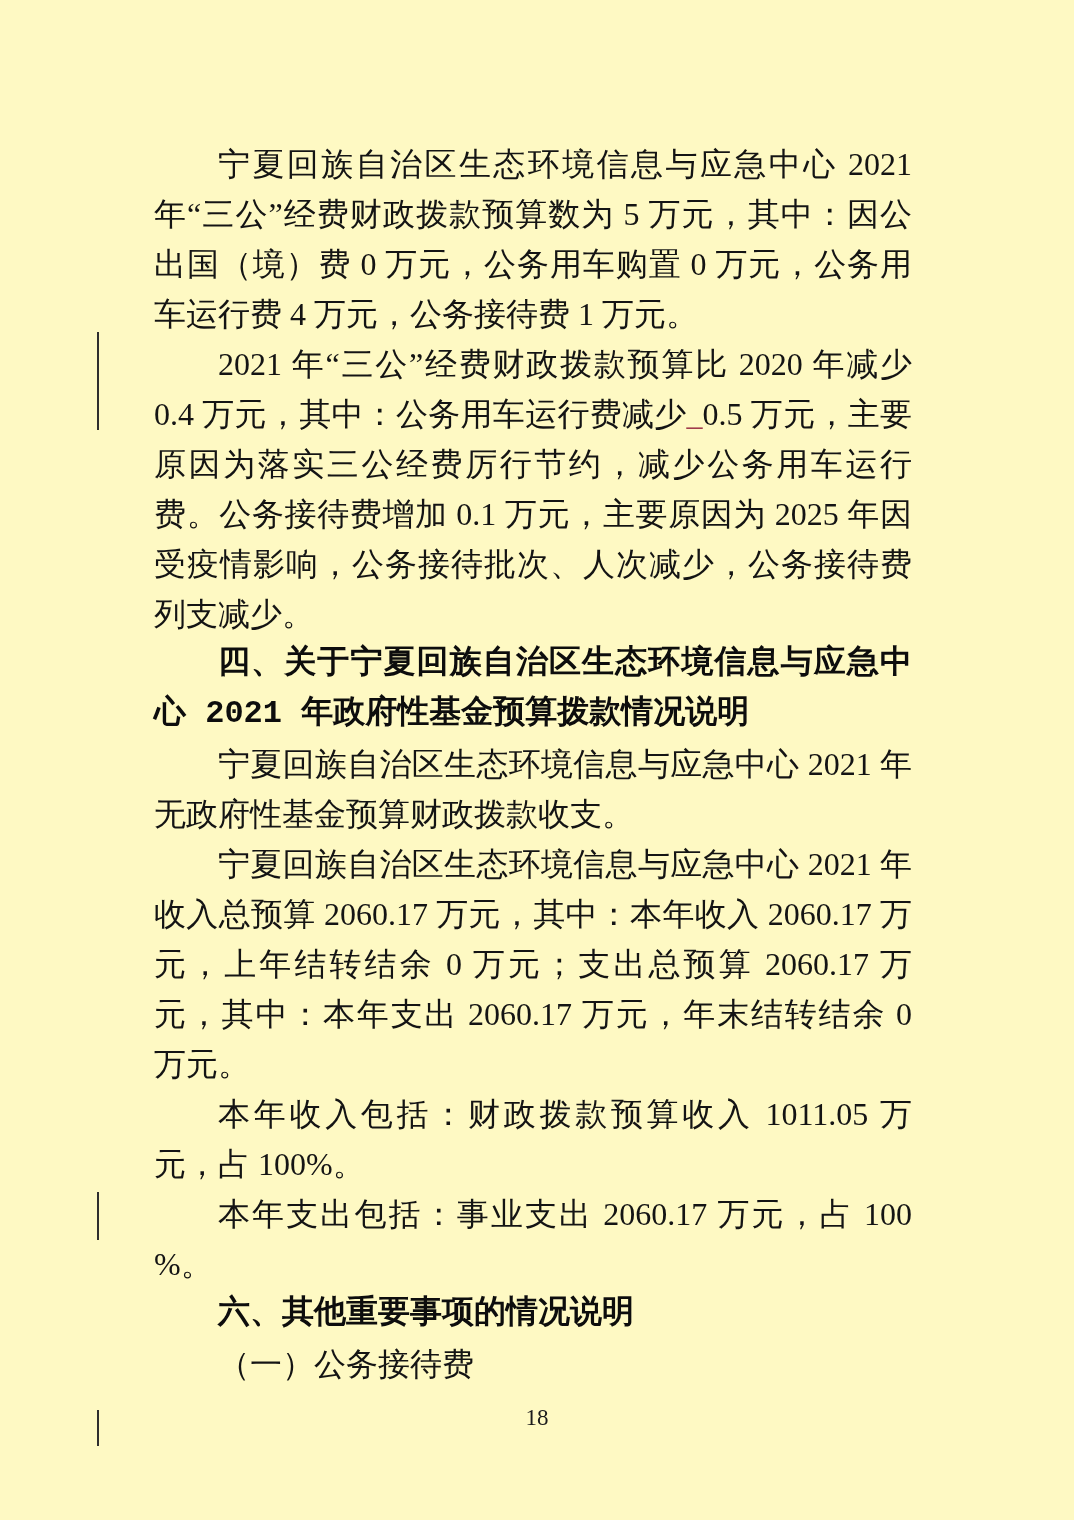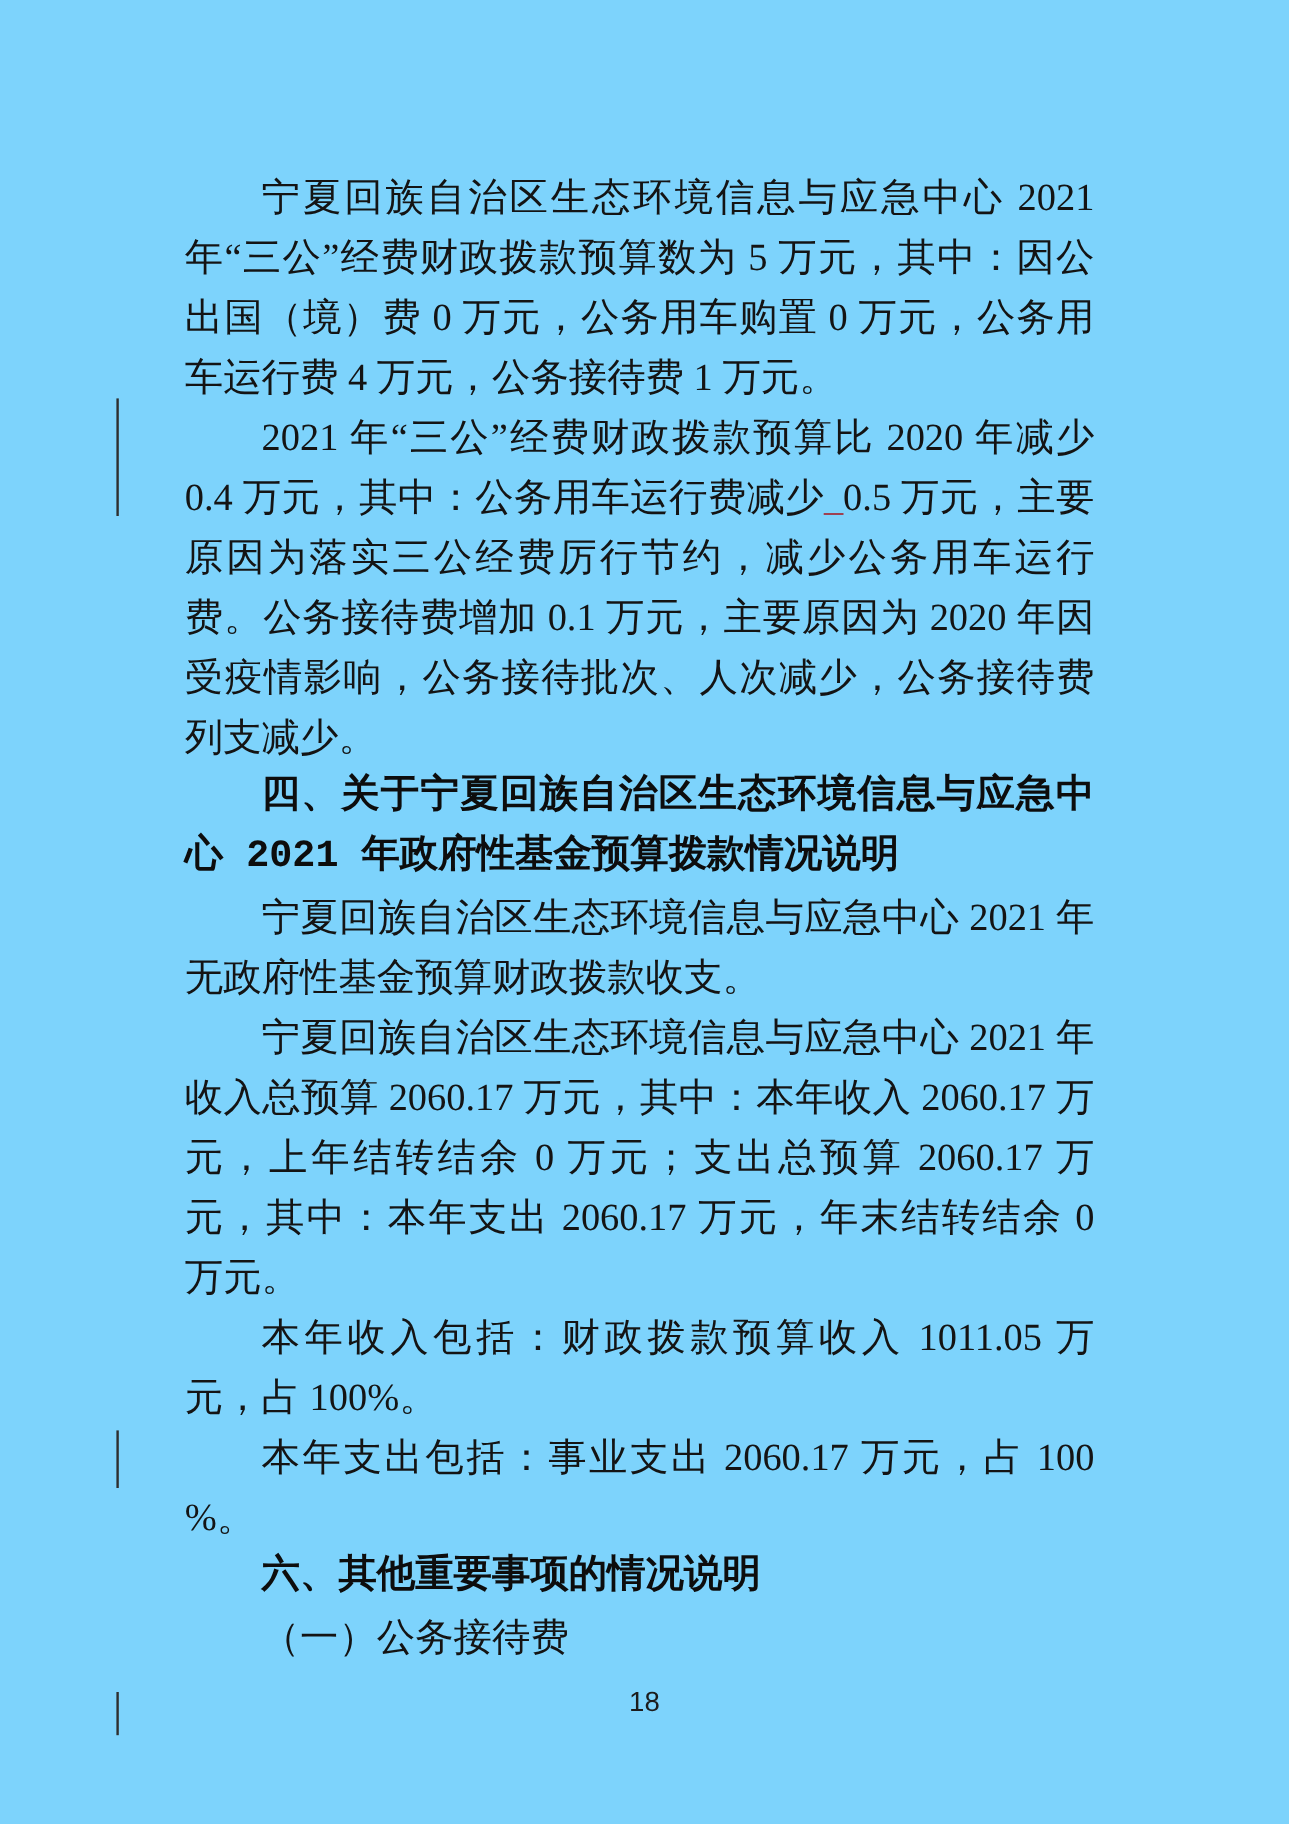--- a/index.html
+++ b/index.html
@@ -11,21 +11,21 @@
     width: 1074px;
     height: 1520px;
     position: relative;
     overflow: hidden;
   }
   .page {
     position: absolute;
     left: 0; top: 0;
     width: 1074px;
     height: 1520px;
-    background: #7dd3fc;
+    background: #fef9c3;
   }
   .text-block {
     position: absolute;
     top: 139px;
     left: 154px;
     width: 758px;
     font-family: "Liberation Serif", "DejaVu Serif", serif;
     font-size: 32px;
     line-height: 50px;
     color: #141414;
@@ -52,38 +52,38 @@
   }
   .bar-1 { top: 332px; height: 98px; }
   .bar-2 { top: 1192px; height: 48px; }
   .bar-3 { top: 1410px; height: 36px; }
   .page-number {
     position: absolute;
     top: 1403px;
     left: 0;
     width: 100%;
     text-align: center;
-    font-family: Liberation Sans, sans-serif;
+    font-family: Liberation Serif, serif;
     font-size: 23px;
     line-height: 30px;
     color: #1c1c1c;
   }
 </style>
 </head>
 <body>
 
 <div class="page">
 
   <div class="revision-bar bar-1"></div>
   <div class="revision-bar bar-2"></div>
   <div class="revision-bar bar-3"></div>
 
   <div class="text-block">
     <p>宁夏回族自治区生态环境信息与应急中心 2021 年“三公”经费财政拨款预算数为 5 万元，其中：因公出国（境）费 0 万元，公务用车购置 0 万元，公务用车运行费 4 万元，公务接待费 1 万元。</p>
-    <p><span>2021 年“三公”经费财政拨款预算比 2020 年减少 0.4 万元，其中：公务用车运行费减少</span><span class="rev-mark" style="color: rgb(160, 60, 76);">_</span><span>0.5 万元，主要原因为落实三公经费厉行节约，减少公务用车运行费。公务接待费增加 0.1 万元，主要原因为 2020 年因受疫情影响，公务接待批次、人次减少，公务接待费列支减少。</span></p>
+    <p><span>2021 年“三公”经费财政拨款预算比 2020 年减少 0.4 万元，其中：公务用车运行费减少</span><span class="rev-mark" style="color: rgb(160, 60, 76);">_</span><span>0.5 万元，主要原因为落实三公经费厉行节约，减少公务用车运行费。公务接待费增加 0.1 万元，主要原因为 2025 年因受疫情影响，公务接待批次、人次减少，公务接待费列支减少。</span></p>
     <p class="heading">四、关于宁夏回族自治区生态环境信息与应急中心 2021 年政府性基金预算拨款情况说明</p>
     <p>宁夏回族自治区生态环境信息与应急中心 2021 年无政府性基金预算财政拨款收支。</p>
     <p>宁夏回族自治区生态环境信息与应急中心 2021 年收入总预算 2060.17 万元，其中：本年收入 2060.17 万元，上年结转结余 0 万元；支出总预算 2060.17 万元，其中：本年支出 2060.17 万元，年末结转结余 0 万元。</p>
     <p>本年收入包括：财政拨款预算收入 1011.05 万元，占 100%。</p>
     <p>本年支出包括：事业支出 2060.17 万元，占 100 %。</p>
     <p class="heading">六、其他重要事项的情况说明</p>
     <p>（一）公务接待费</p>
   </div>
 
   <div class="page-number">18</div>

